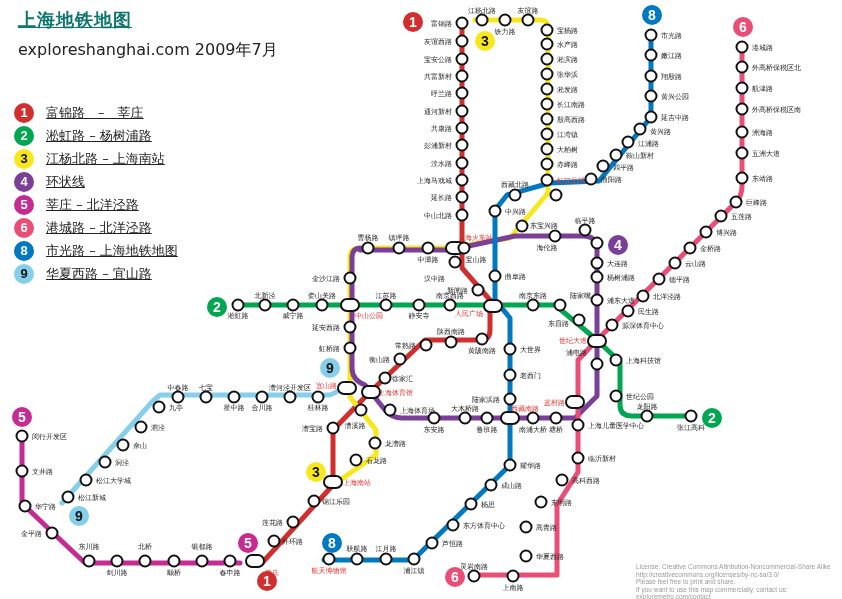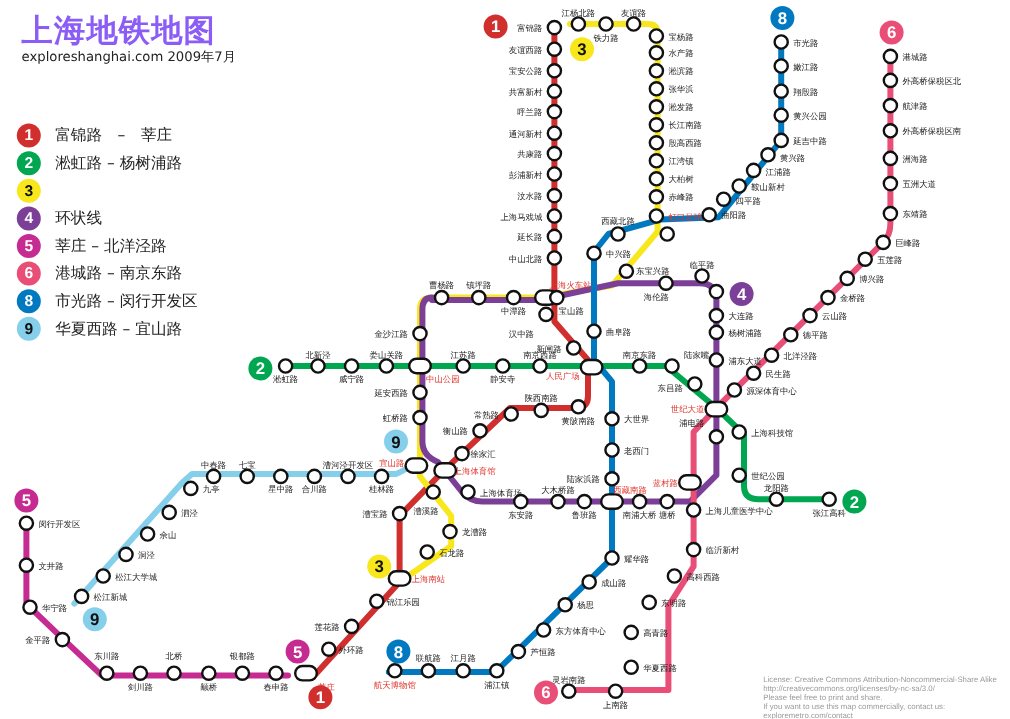--- a/index.html
+++ b/index.html
@@ -1,58 +1,59 @@
 <!DOCTYPE html>
 <html><head>
 <meta charset="utf-8">
 <style>
   html, body { margin:0; padding:0; background:#ffffff; }
   body { width:842px; height:599px; position:relative; overflow:hidden; font-family:"DejaVu Sans", sans-serif; }
-  #title { position:absolute; left:18px; top:8px; font-size:26px; font-weight:bold; color:#8b5cf6; letter-spacing:1px; }
-  #subtitle { position:absolute; left:18px; top:40px; font-size:11px; color:#222; }
+  #title { position:absolute; left:18px; top:8px; font-size:18px; font-weight:bold; color:#0f766e; letter-spacing:1px;text-decoration:underline; }
+  #subtitle { position:absolute; left:18px; top:40px; font-size:16px; color:#222; }
   #legend { position:absolute; left:14px; top:101px; }
   .leg-row { display:flex; align-items:center; height:23px; }
   .leg-badge { width:20px; height:20px; border-radius:50%; color:#fff; font-weight:bold; font-size:13px; display:flex; align-items:center; justify-content:center; margin-right:12px; font-family:"Liberation Sans", sans-serif; }
-  .leg-label { font-size:13px; color:#222; }
+  .leg-label { font-size:13px; color:#222;text-decoration:underline; }
   #map { position:absolute; left:0; top:0; }
   #license { position:absolute; left:636px; top:563px; font-size:6.5px; color:#9a9a9a; line-height:7.5px; font-family:"Liberation Sans", sans-serif; }
 </style>
 </head>
 <body>
 
 <div id="title">上海地铁地图</div>
 <div id="subtitle">exploreshanghai.com 2009年7月</div>
 
 <div id="legend">
     <div class="leg-row">
       <div class="leg-badge" style="background: rgb(209, 46, 46); color: rgb(255, 255, 255);">1</div>
       <div class="leg-label">富锦路　–　莘庄</div>
     </div>
     <div class="leg-row">
       <div class="leg-badge" style="background: rgb(0, 166, 80); color: rgb(255, 255, 255);">2</div>
       <div class="leg-label">淞虹路 – 杨树浦路</div>
     </div>
     <div class="leg-row">
       <div class="leg-badge" style="background: rgb(248, 231, 28); color: rgb(17, 17, 17);">3</div>
+      <div class="leg-label">江杨北路 – 上海南站</div>
     </div>
     <div class="leg-row">
       <div class="leg-badge" style="background: rgb(123, 63, 152); color: rgb(255, 255, 255);">4</div>
       <div class="leg-label">环状线</div>
     </div>
     <div class="leg-row">
       <div class="leg-badge" style="background: rgb(198, 43, 145); color: rgb(255, 255, 255);">5</div>
       <div class="leg-label">莘庄 – 北洋泾路</div>
     </div>
     <div class="leg-row">
       <div class="leg-badge" style="background: rgb(233, 78, 119); color: rgb(255, 255, 255);">6</div>
-      <div class="leg-label">港城路 – 南京东路</div>
+      <div class="leg-label">港城路 – 北洋泾路</div>
     </div>
     <div class="leg-row">
       <div class="leg-badge" style="background: rgb(0, 121, 193); color: rgb(255, 255, 255);">8</div>
-      <div class="leg-label">市光路 – 闵行开发区</div>
+      <div class="leg-label">市光路 – 上海地铁地图</div>
     </div>
     <div class="leg-row">
       <div class="leg-badge" style="background: rgb(134, 207, 234); color: rgb(17, 17, 17);">9</div>
       <div class="leg-label">华夏西路 – 宜山路</div>
     </div>
   </div>
 
 <svg id="map" width="842" height="599" viewBox="0 0 842 599" xmlns="http://www.w3.org/2000/svg">
   <g id="lines-layer">
       <path d="M 462 22 L 462 248 L 462 268 L 490 300 L 490 330 Q 490 340 480 340 L 425 340 L 370 392 L 333 430 L 333 485 L 262 563" fill="none" stroke="#D12E2E" stroke-width="5" stroke-linejoin="round" stroke-linecap="round"></path>

